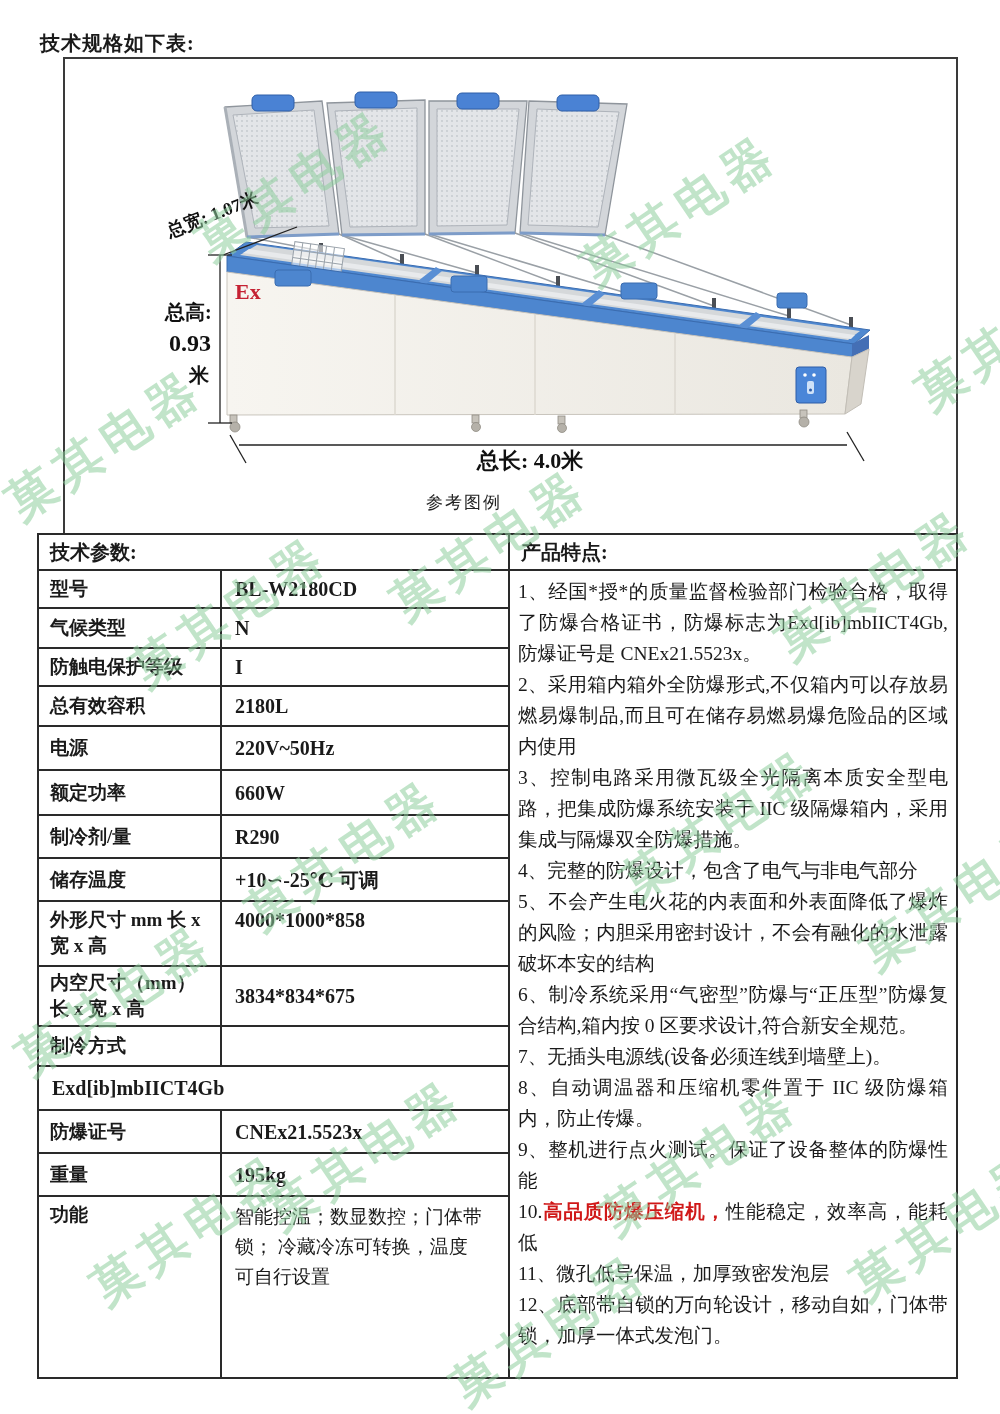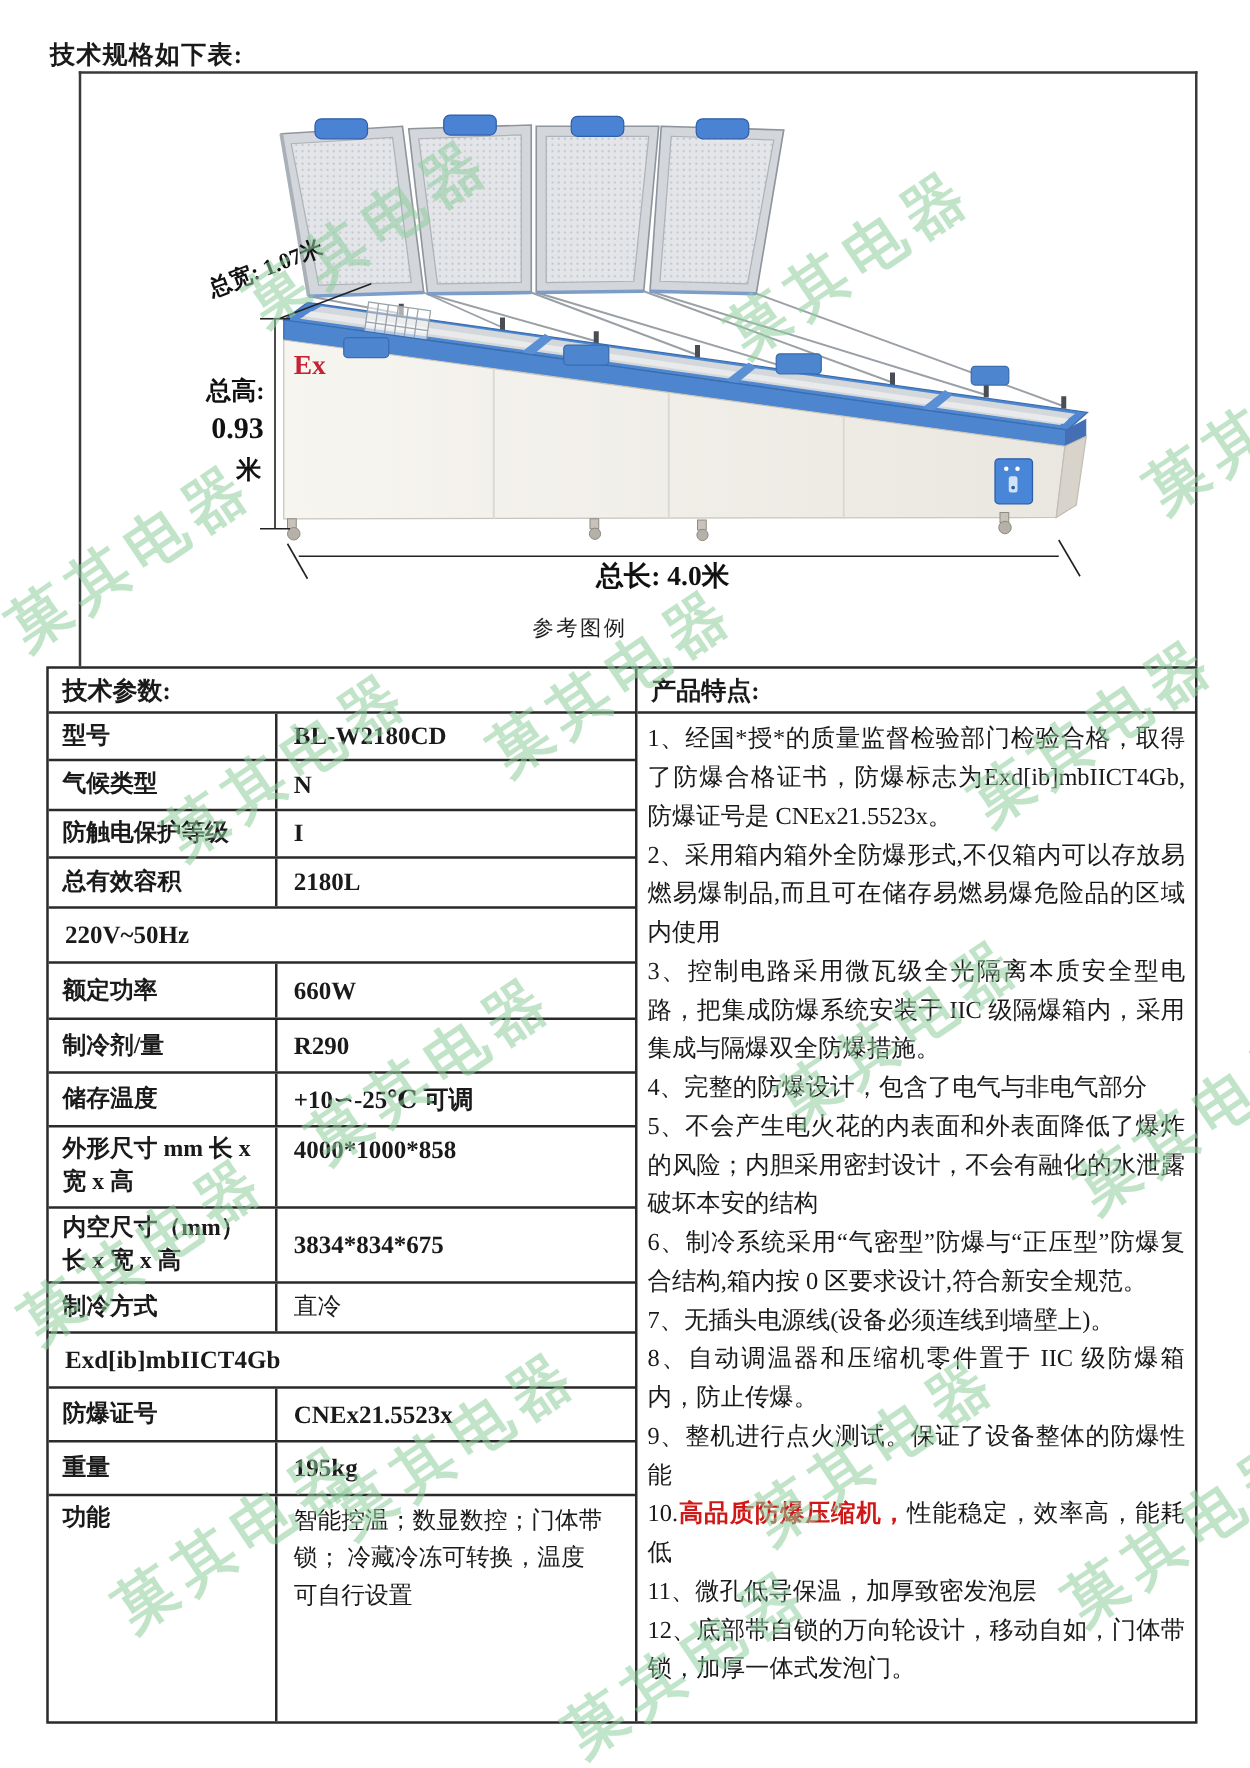--- a/index.html
+++ b/index.html
@@ -213,20 +213,23 @@
     </div>
     <div class="srow" style="height:40px">
       <div class="scell lab">
           <span>总有效容积</span>
         </div>
       <div class="scell val">
           <span>2180L</span>
         </div>
     </div>
     <div class="srow" style="height:44px">
+      <div class="scell lab">
+          <span>电源</span>
+        </div>
       <div class="scell val">
           <span>220V~50Hz</span>
         </div>
     </div>
     <div class="srow" style="height:45px">
       <div class="scell lab">
           <span>额定功率</span>
         </div>
       <div class="scell val">
           <span>660W</span>
@@ -266,23 +269,20 @@
             <i>长 x 宽 x 高</i>
           </span>
       </div>
       <div class="scell val">
           <span>3834*834*675</span>
         </div>
     </div>
     <div class="srow" style="height:40px">
       <div class="scell lab">
           <span>制冷方式</span>
-        </div>
-      <div class="scell val plain">
-          <span>直冷</span>
         </div>
     </div>
     <div class="srow" style="height:44px">
       <div class="scell val">
           <span>Exd[ib]mbIICT4Gb</span>
         </div>
     </div>
     <div class="srow" style="height:43px">
       <div class="scell lab">
           <span>防爆证号</span>

